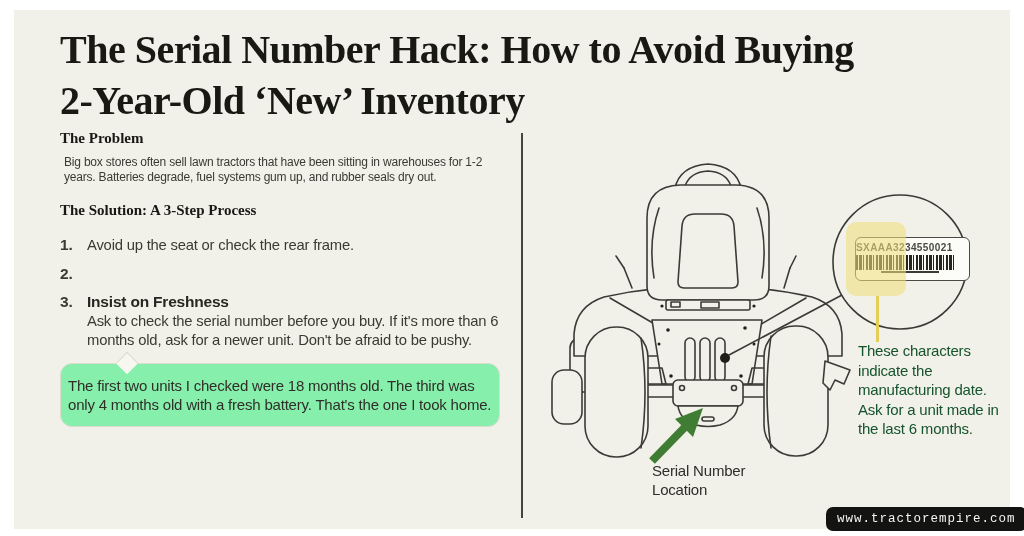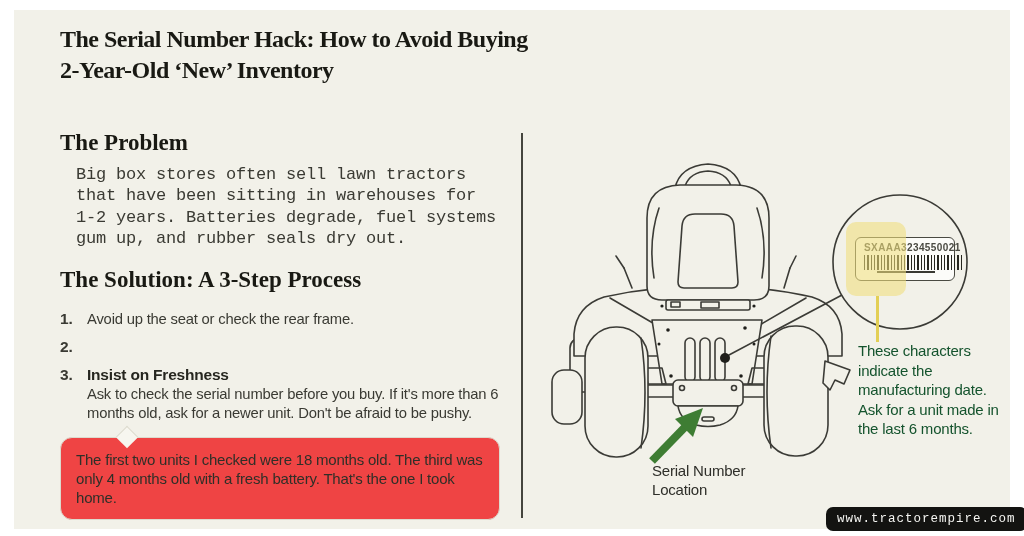--- a/index.html
+++ b/index.html
@@ -5,65 +5,65 @@
   * { margin:0; padding:0; box-sizing:border-box; }
   html,body { width:1024px; height:536px; background:#ffffff; overflow:hidden;
               font-family:"Liberation Sans", sans-serif; }
   .page { position:relative; width:1024px; height:536px; background:#ffffff; }
   .card { position:absolute; left:14px; top:10px; width:996px; height:519px;
           background:var(--card_bg, #f2f1e9); }
 
   
   .title { position:absolute; left:46px; top:14px; width:910px;
            font-family:"Liberation Serif", serif; font-weight:bold;
-           font-size:24px; line-height:1.28; color:var(--ink,#191913);
+           font-size:40px; line-height:1.28; color:var(--ink,#191913);
            letter-spacing:-0.5px; }
   .title .line { display:block; }
 
   
   .left-col { position:absolute; left:46px; top:120px; width:446px; }
   .left-col h2 { font-family:"Liberation Serif", serif; font-weight:bold;
-                 font-size:23px; color:var(--ink,#191913); margin:0 0 8px 0; }
-  .body-text { font-size:17px; line-height:1.26; letter-spacing:-0.2px;
-               color:var(--body_ink,#3a3a33); margin:0 0 17px 16px;font-family:Liberation Mono, monospace; }
+                 font-size:15px; color:var(--ink,#191913); margin:0 0 8px 0; }
+  .body-text { font-size:12px; line-height:1.26; letter-spacing:-0.2px;
+               color:var(--body_ink,#3a3a33); margin:0 0 17px 4px; }
   .left-col h2.solution { margin-bottom:17px; }
   .step { display:flex; margin-bottom:10px; }
   .step .num { width:27px; flex:0 0 27px; font-weight:bold; font-size:15.5px;
                color:var(--body_ink,#2a2a23); }
   .step-title { font-weight:bold; font-size:15.5px; letter-spacing:-0.2px;
                 color:#26261f; margin-bottom:1px; }
   .step-desc { font-size:14.8px; line-height:1.26; letter-spacing:-0.2px;
                color:var(--body_ink,#3a3a33); }
 
   .bubble { position:relative; margin-top:14px; width:440px;
-            background:#ef4444; border:1.5px solid #dcdbce; border-radius:12px;
-            padding:12px 15px; }
+            background:#86efac; border:1.5px solid #dcdbce; border-radius:12px;
+            padding:12px 7px; }
   .bubble-tail { position:absolute; top:-9px; left:58px; width:16px; height:16px;
                  background:#f7f6ef; border-left:1.5px solid #dcdbce;
                  border-top:1.5px solid #dcdbce; transform:rotate(45deg); }
   .bubble p { font-size:15px; line-height:1.27; letter-spacing:-0.2px;
               color:#2f2f28; }
 
   
   .divider { position:absolute; left:507px; top:123px; width:2px; height:385px;
              background:#45453e; }
 
   
   .panel { position:absolute; left:526px; top:120px; width:480px; height:400px; }
   .panel svg { position:absolute; left:0; top:0; }
   .ln  { stroke:var(--line_ink,#3b3b36); stroke-width:1.6; fill:none;
          stroke-linecap:round; stroke-linejoin:round; }
   .fl  { fill:var(--card_bg,#f2f1e9); }
   .dk  { fill:#1f1f1b; }
   .grn { fill:var(--arrow_green,#3e7d33); }
   .grn-shaft { stroke:var(--arrow_green,#3e7d33); stroke-width:8; fill:none; }
 
-  .sn-label { position:absolute; left:315px; top:107px; width:100px; height:44px;
+  .sn-label { position:absolute; left:315px; top:107px; width:115px; height:44px;
               background:#fcfcf9; border:1.4px solid #4a4a42; border-radius:6px;
-              padding:4px 6px 3px 8px; }
+              padding:4px 6px 3px 0; }
   .sn-text { font-size:10px; font-weight:bold; letter-spacing:0.4px;
              color:#4a4a42; white-space:nowrap; }
   .sn-barcode { margin-top:2px; height:15px; width:98px;
       background:repeating-linear-gradient(90deg,
         #26261f 0 1.5px, transparent 1.5px 3px,
         #26261f 3px 5.5px, transparent 5.5px 7px,
         #26261f 7px 8px, transparent 8px 10px); }
   .sn-underline { margin:1px auto 0 auto; width:58px; height:1.5px; background:#3a3a33; }
   .sn-highlight { position:absolute; left:306px; top:92px; width:60px; height:74px;
                   background:var(--highlight,#efdf7c); opacity:0.58; border-radius:10px; }

